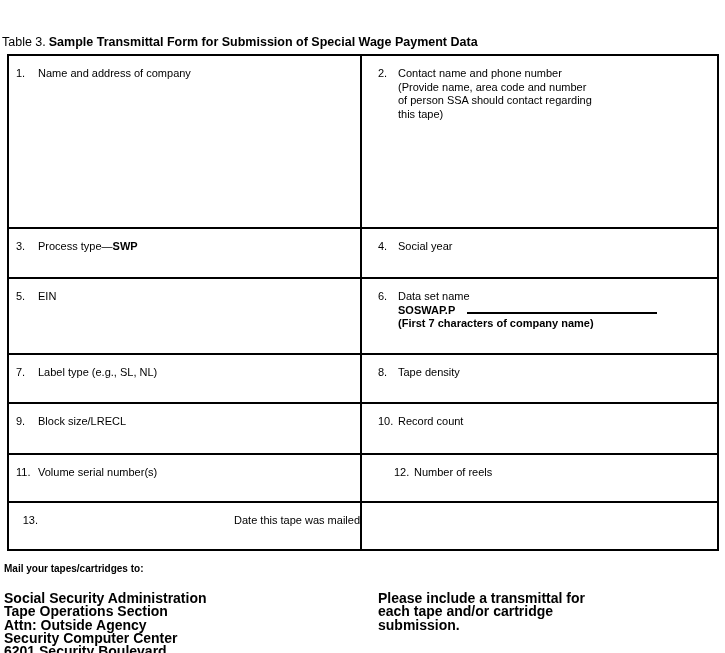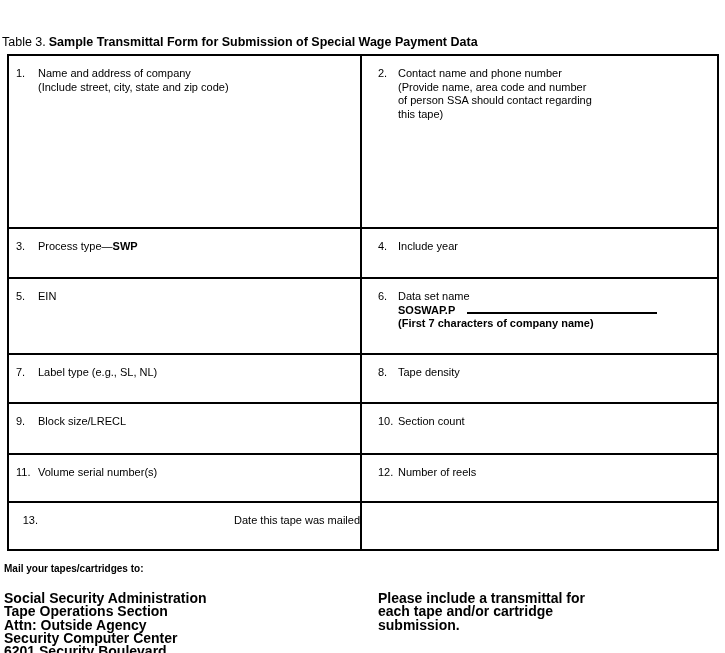--- a/index.html
+++ b/index.html
@@ -25,21 +25,21 @@
     box-sizing: border-box;
     background: #fff;
   }
   .row { display: flex; box-sizing: border-box; border-bottom: 2px solid #000; }
   .row:last-child { border-bottom: none; }
   .r1 { height: 173px; }
   .r2 { height: 50px; }
   .r3 { height: 76px; }
   .r4 { height: 49px; }
   .r5 { height: 51px; }
-  .r6 { height: 48px; }
+  .r6 { height: 48px; gap: 16px; }
   .r7 { height: 46px; text-align: right; }
 
   .cell {
     box-sizing: border-box;
     display: flex;
     align-items: flex-start;
     font-size: 11px;
     line-height: 13.5px;
     padding-top: 11px;
   }
@@ -82,21 +82,20 @@
     <span class="title-prefix">Table 3.</span><span class="title-main">Sample Transmittal Form for Submission of Special Wage Payment Data</span>
   </div>
 
   <div class="form-table">
 
     <div class="row r1">
       <div class="cell cell-left">
         <span class="num">1.</span>
         <div class="lines">
           <div class="ln">Name and address of company</div>
-          <div class="ln">(Include street, city, state and zip code)</div>
         </div>
       </div>
       <div class="cell cell-right">
         <span class="num">2.</span>
         <div class="lines">
           <div class="ln">Contact name and phone number</div>
           <div class="ln">(Provide name, area code and number</div>
           <div class="ln">of person SSA should contact regarding</div>
           <div class="ln">this tape)</div>
         </div>
@@ -106,21 +105,21 @@
     <div class="row r2">
       <div class="cell cell-left">
         <span class="num">3.</span>
         <div class="lines">
           <div class="ln"><span>Process type—</span><span class="bold">SWP</span></div>
         </div>
       </div>
       <div class="cell cell-right">
         <span class="num">4.</span>
         <div class="lines">
-          <div class="ln">Include year</div>
+          <div class="ln">Social year</div>
         </div>
       </div>
     </div>
 
     <div class="row r3">
       <div class="cell cell-left">
         <span class="num">5.</span>
         <div class="lines">
           <div class="ln">EIN</div>
         </div>
@@ -153,21 +152,21 @@
     <div class="row r5">
       <div class="cell cell-left">
         <span class="num">9.</span>
         <div class="lines">
           <div class="ln">Block size/LRECL</div>
         </div>
       </div>
       <div class="cell cell-right">
         <span class="num">10.</span>
         <div class="lines">
-          <div class="ln">Section count</div>
+          <div class="ln">Record count</div>
         </div>
       </div>
     </div>
 
     <div class="row r6">
       <div class="cell cell-left">
         <span class="num">11.</span>
         <div class="lines">
           <div class="ln">Volume serial number(s)</div>
         </div>

